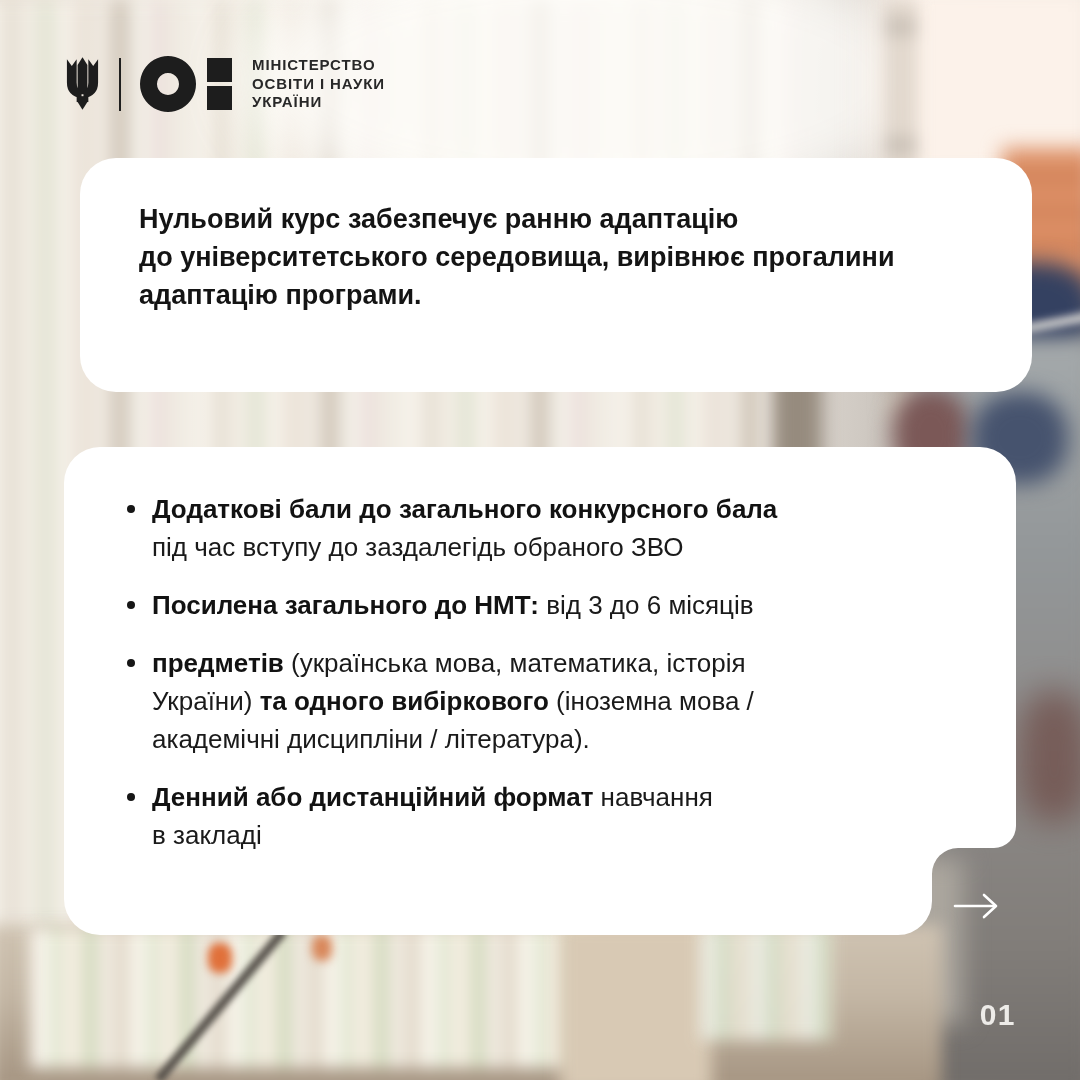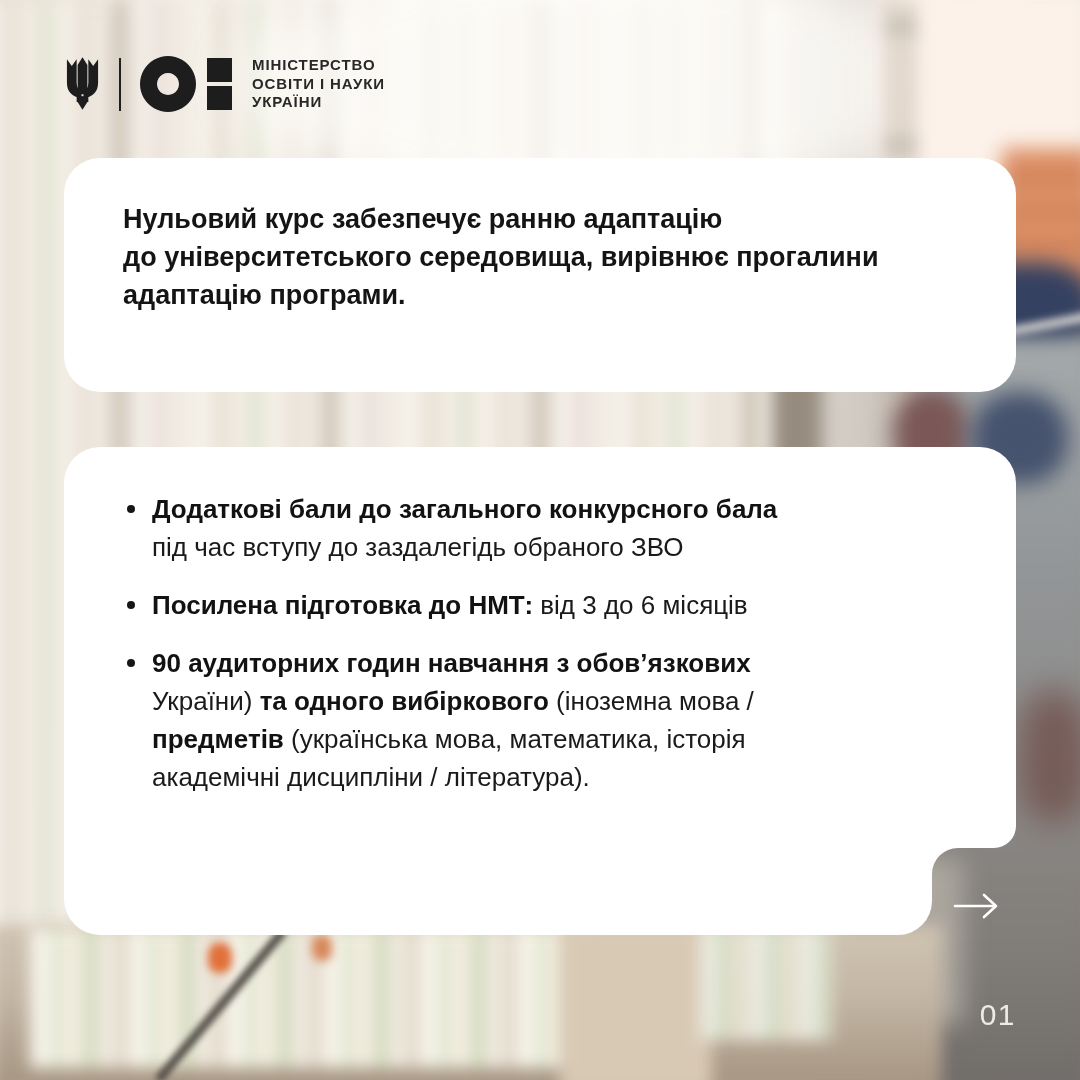--- a/index.html
+++ b/index.html
@@ -42,39 +42,39 @@
 
   
   .header{position:absolute;left:64px;top:56px;display:flex;align-items:center;color:#232323;}
   .trident-svg{width:37px;height:55px;display:block;}
   .logo-divider{width:2px;height:53px;background:#1f1f1f;margin:0 18px 0 18px;}
   .mark-svg{width:93px;height:56px;display:block;}
   .org-name{margin-left:20px;font-weight:700;font-size:15px;line-height:18.5px;letter-spacing:.9px;color:#282828;}
 
   
   .card-intro{
-    position:absolute;left:64px;top:158px;width:952px;height:234px;
+    position:absolute;left:80px;top:158px;width:952px;height:234px;
     background:#ffffff;border-radius:36px;box-sizing:border-box;
     padding:42px 36px 0 59px;
   }
   .intro-line{white-space:nowrap;font-weight:700;font-size:27px;line-height:38px;color:#141414;}
 
   .card-benefits{position:absolute;left:64px;top:447px;width:952px;height:416px;}
   .card-shape{position:absolute;left:0;top:0;width:952px;height:488px;display:block;}
   .benefits-content{position:relative;z-index:1;box-sizing:border-box;padding:43px 36px 0 63px;}
   .bullet-list{list-style:none;margin:0;padding:0;}
   .bullet{display:flex;margin:0 0 20px 0;}
   .dot{width:8px;height:8px;border-radius:50%;background:#161616;margin:15px 17px 0 0;flex-shrink:0;}
   .bullet-content{font-size:26px;line-height:38px;color:#1a1a1a;font-weight:400;}
   .bline{white-space:nowrap;}
   .bline .bold{font-weight:700;color:#121212;}
 
   
   .next-arrow{position:absolute;left:951px;top:888px;width:52px;height:36px;cursor:pointer;}
-  .page-num{position:absolute;right:64px;top:998px;font-size:30px;line-height:34px;letter-spacing:1.5px;color:#edebe8;font-weight:400;}
+  .page-num{position:absolute;right:64px;top:998px;font-size:30px;line-height:34px;letter-spacing:1.5px;color:#edebe8;font-weight:700;}
 </style>
 </head>
 <body>
 
 <div class="canvas">
 
   <div class="bg">
     <div class="bg-base"></div>
     <div class="bg-books"></div>
     <div class="bg-top-bright"></div>
@@ -143,30 +143,36 @@
           <li class="bullet">
             <span class="dot"></span>
             <div class="bullet-content">
               <div class="bline"><span class="bold">Додаткові бали до загального конкурсного бала</span></div>
               <div class="bline"><span>під час вступу до заздалегідь обраного ЗВО</span></div>
             </div>
           </li>
           <li class="bullet">
             <span class="dot"></span>
             <div class="bullet-content">
-              <div class="bline"><span class="bold">Посилена підготовка до НМТ:</span><span> від 3 до 6 місяців</span></div>
+              <div class="bline"><span class="bold">Посилена загального до НМТ:</span><span> від 3 до 6 місяців</span></div>
             </div>
           </li>
           <li class="bullet">
             <span class="dot"></span>
             <div class="bullet-content">
-              <div class="bline"><span class="bold">90 аудиторних годин навчання з обов’язкових</span></div>
+              <div class="bline"><span class="bold">предметів</span><span> (українська мова, математика, історія</span></div>
               <div class="bline"><span>України) </span><span class="bold">та одного вибіркового</span><span> (іноземна мова /</span></div>
-              <div class="bline"><span class="bold">предметів</span><span> (українська мова, математика, історія</span></div>
               <div class="bline"><span>академічні дисципліни / література).</span></div>
+            </div>
+          </li>
+          <li class="bullet">
+            <span class="dot"></span>
+            <div class="bullet-content">
+              <div class="bline"><span class="bold">Денний або дистанційний формат</span><span> навчання</span></div>
+              <div class="bline"><span>в закладі</span></div>
             </div>
           </li>
         </ul>
     </div>
   </section>
 
   <svg class="next-arrow" viewBox="0 0 52 36">
     <g stroke="#ffffff" stroke-width="2.6" fill="none" stroke-linecap="round" stroke-linejoin="round">
       <line x1="4" y1="18" x2="44" y2="18"></line>
       <polyline points="33,7 45,18 33,29"></polyline>

